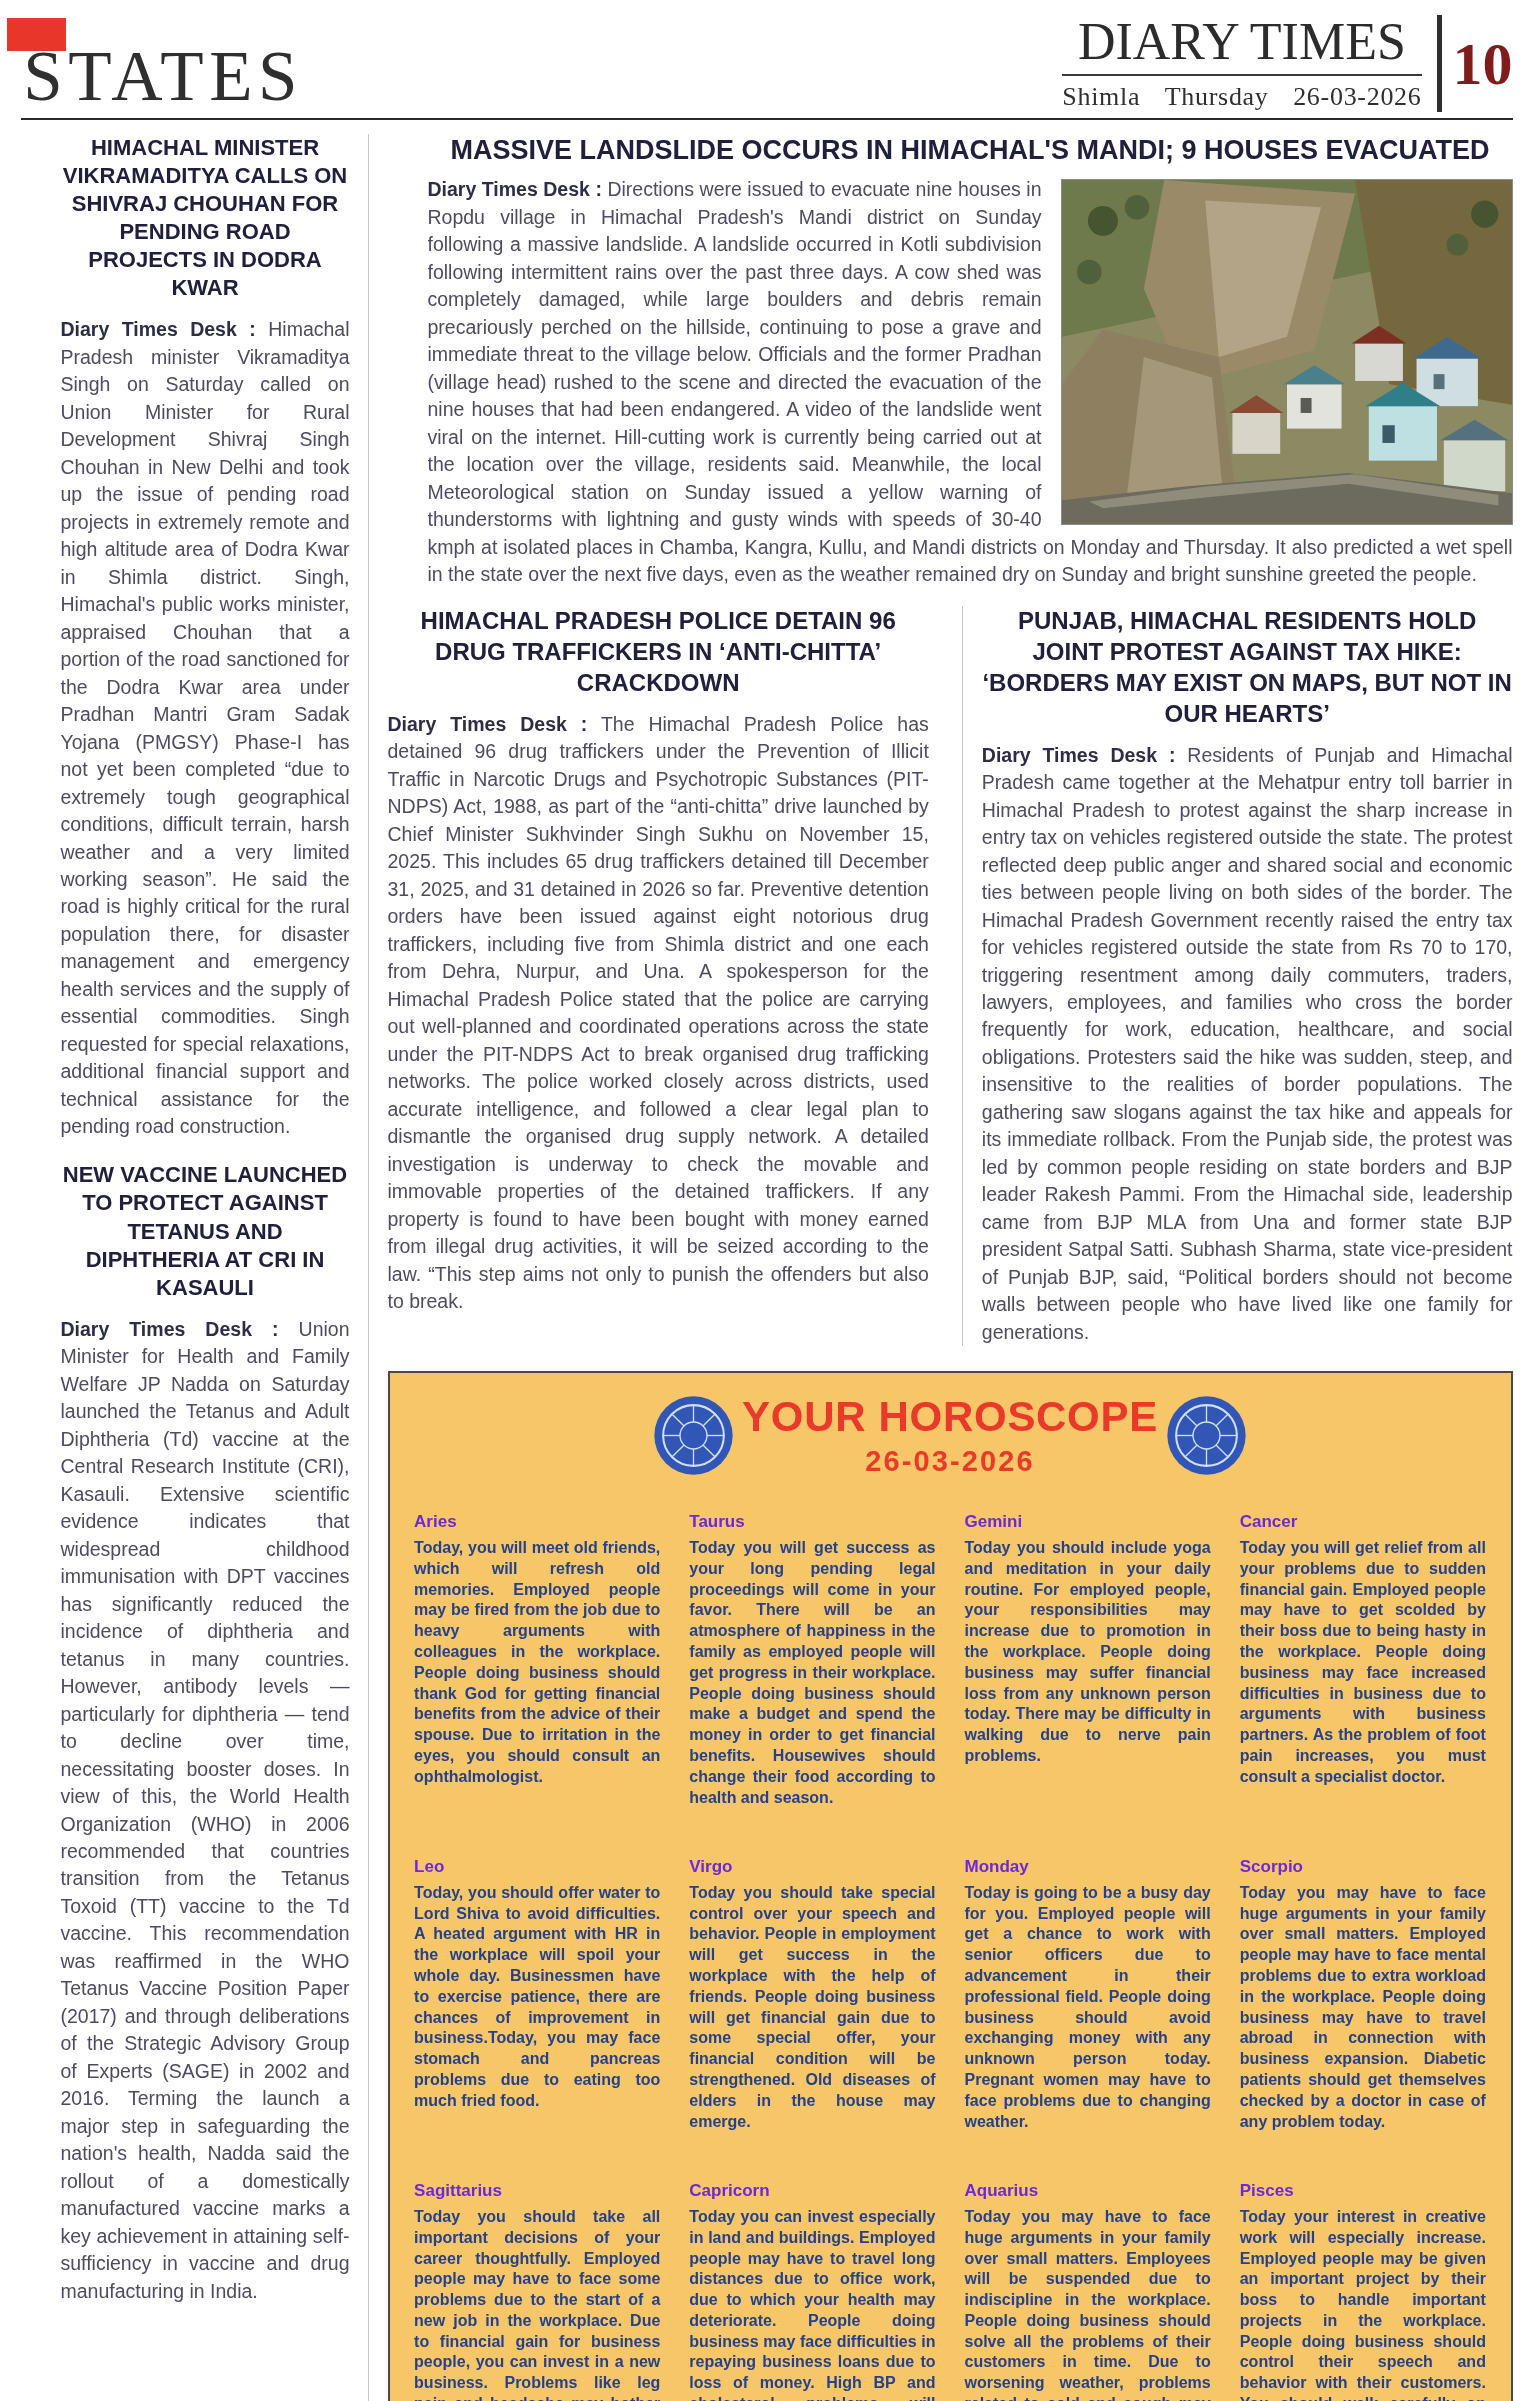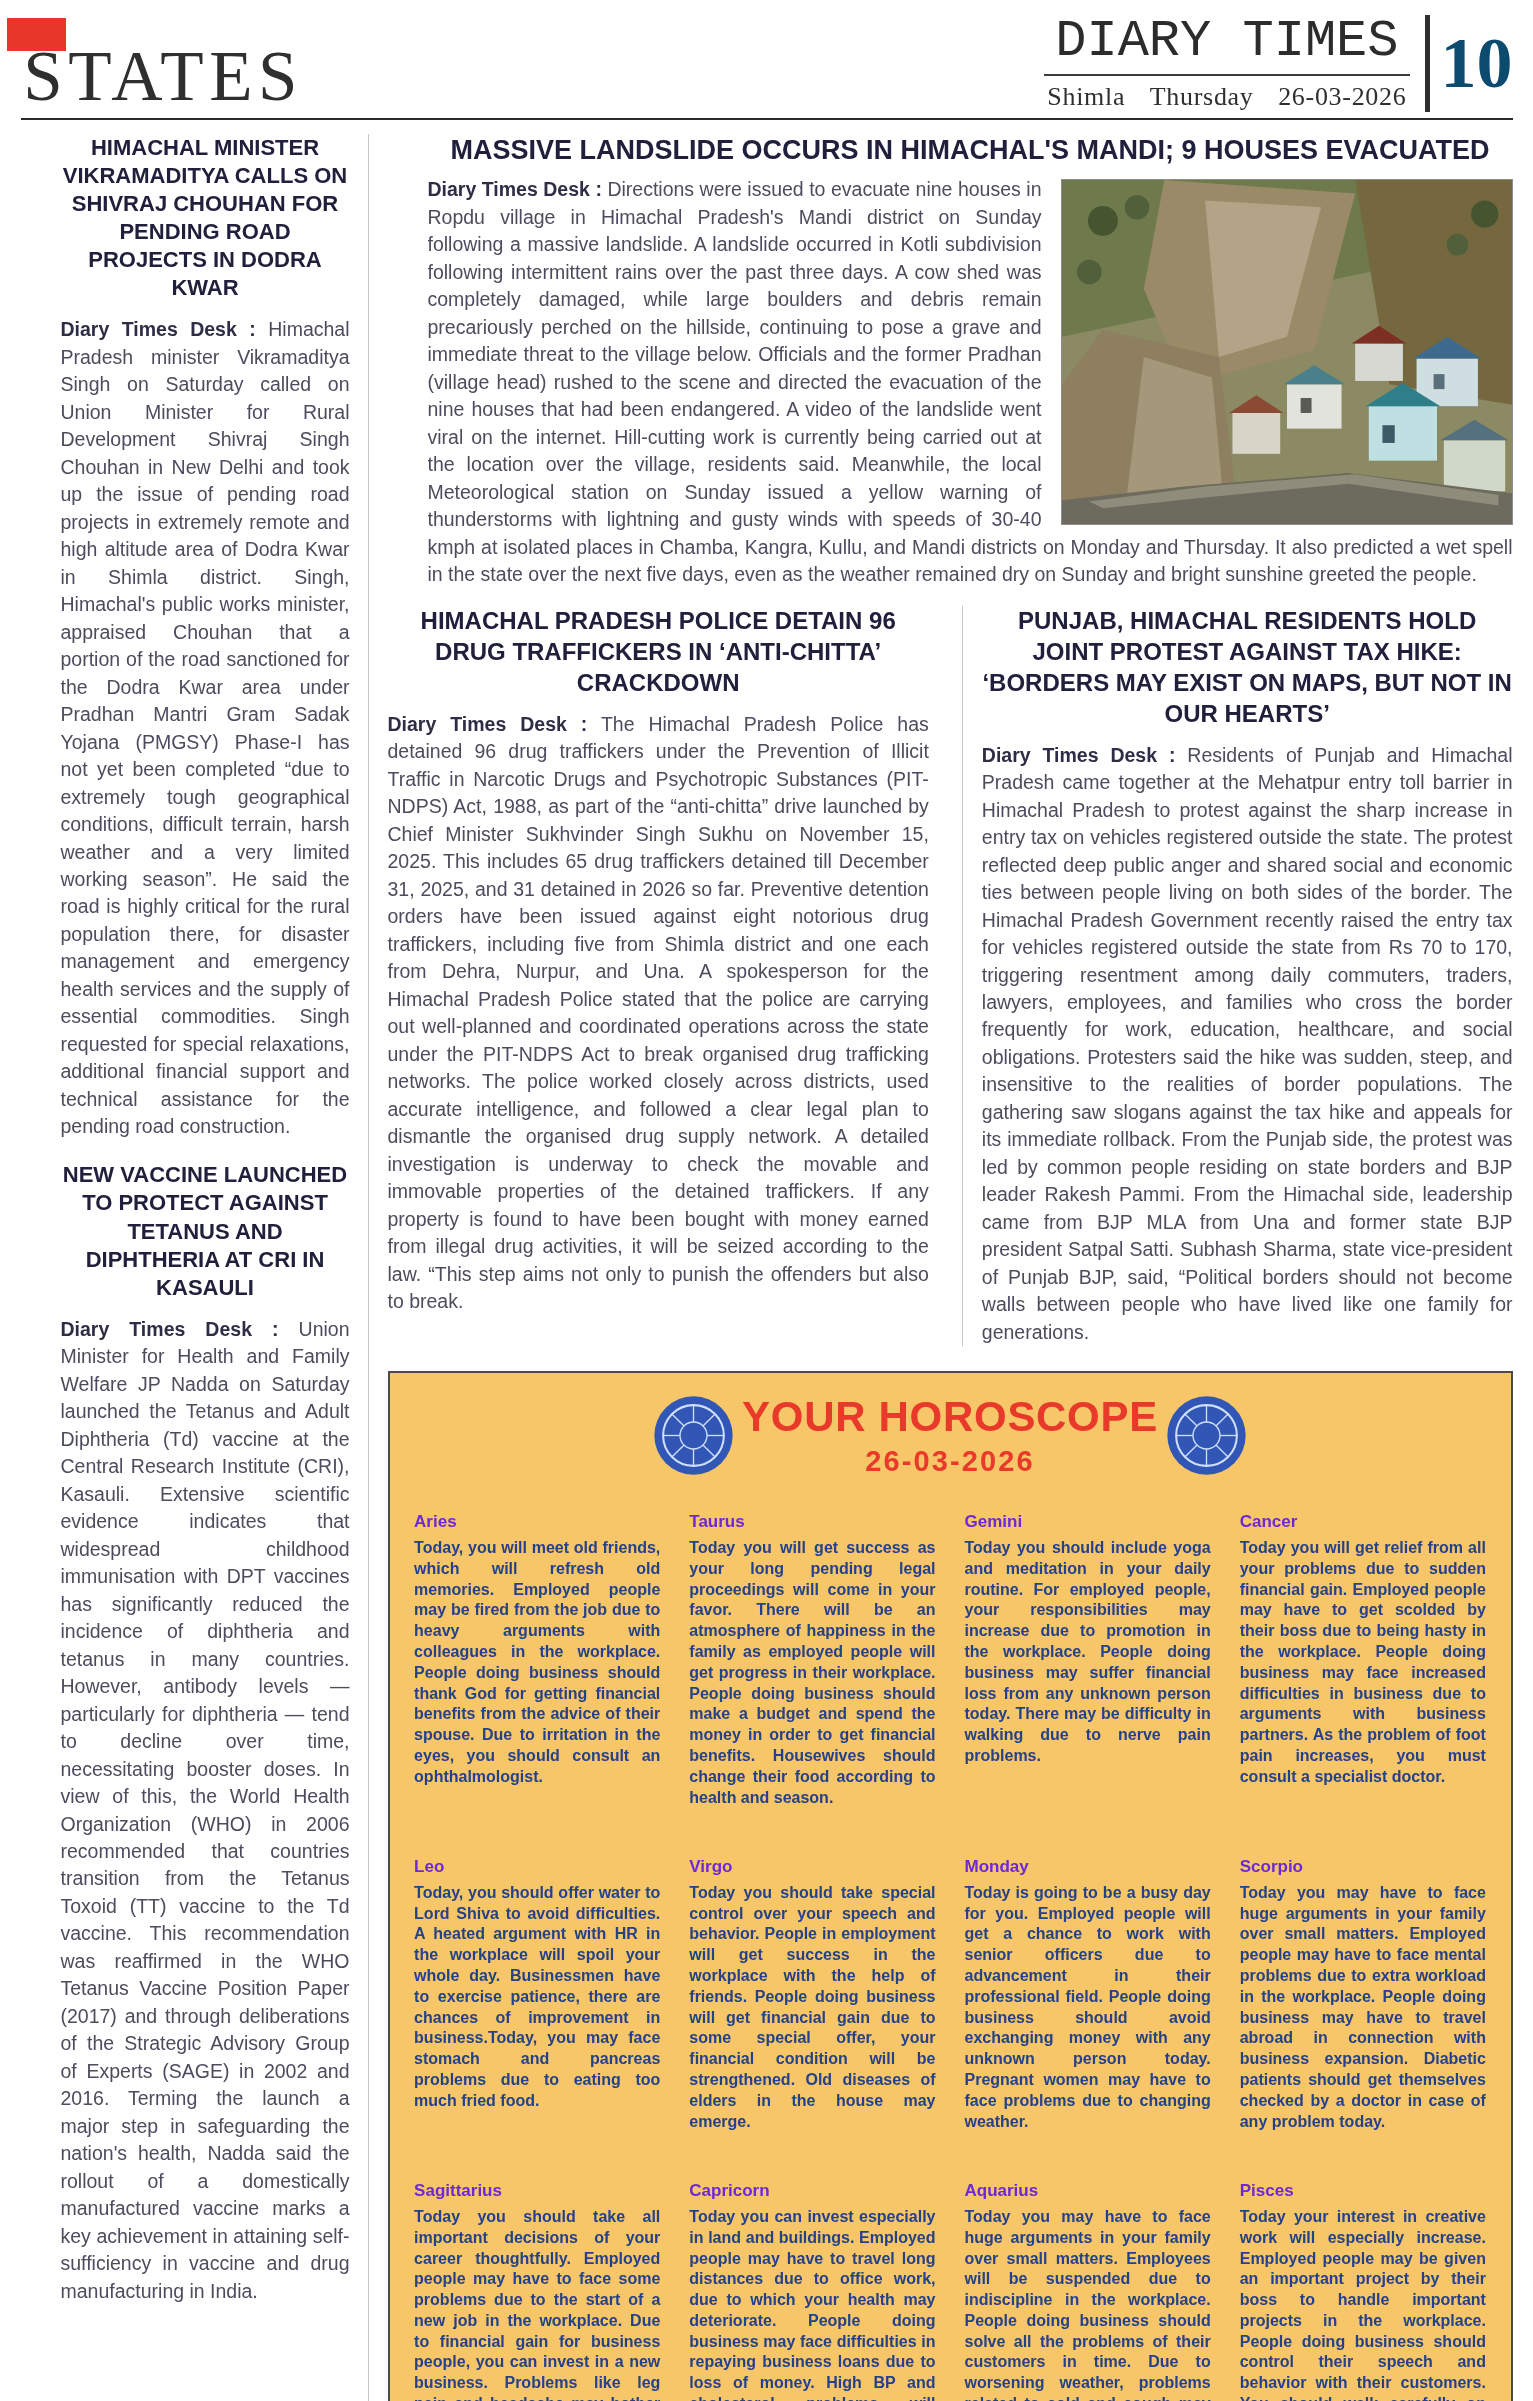--- a/index.html
+++ b/index.html
@@ -27,36 +27,36 @@
     border-bottom: 2.7px solid #2a2a2a; padding-bottom: 5.5px;
   }
   .section-title {
     font-family: "Liberation Serif", serif;
     font-size: 71px; line-height: 1; color: #2f2f2f;
     letter-spacing: 5.5px; padding-left: 2.7px; font-weight: 400;
   }
   .mast-right { display: flex; align-items: stretch; }
   .mast-center { text-align: center; margin-right: 15px; }
   .paper-name {
-    font-family: Liberation Mono, monospace;
+    font-family: Liberation Serif, serif;
     font-size: 52px; line-height: 1.05; color: #2c2c2c;
     border-bottom: 2.1px solid #3a3a3a; padding: 0 11px 4.1px 11px; font-weight: 400;
   }
   .dateline {
     font-family: "Liberation Serif", serif;
     font-size: 26px; color: #2f2f2f; padding-top: 6.8px;
     display: flex; gap: 24.6px; justify-content: center; letter-spacing: 0.7px;
   }
   .page-num-wrap {
     border-left: 5.5px solid #2f2f2f; padding-left: 11px;
     display: flex; align-items: center;
   }
   .page-num {
     font-family: "Liberation Serif", serif;
-    font-size: 72px; font-weight: bold; color: #0c4a6e; line-height: 0.9;
+    font-size: 60px; font-weight: bold; color: #7f1d1d; line-height: 0.9;
   }
   
   .content { display: flex; flex: 1; padding-top: 13.7px; }
   .col-left {
     width: 348px; flex: none; padding-right: 18px;
     border-right: 1.4px solid #c6c6c6;
   }
   .col-main { flex: 1; padding-left: 19px; display: flex; flex-direction: column; }
   .article { margin-bottom: 20.5px; margin-left: 40px; }
   .headline { font-weight: bold; color: #20203c; text-align: center; }

